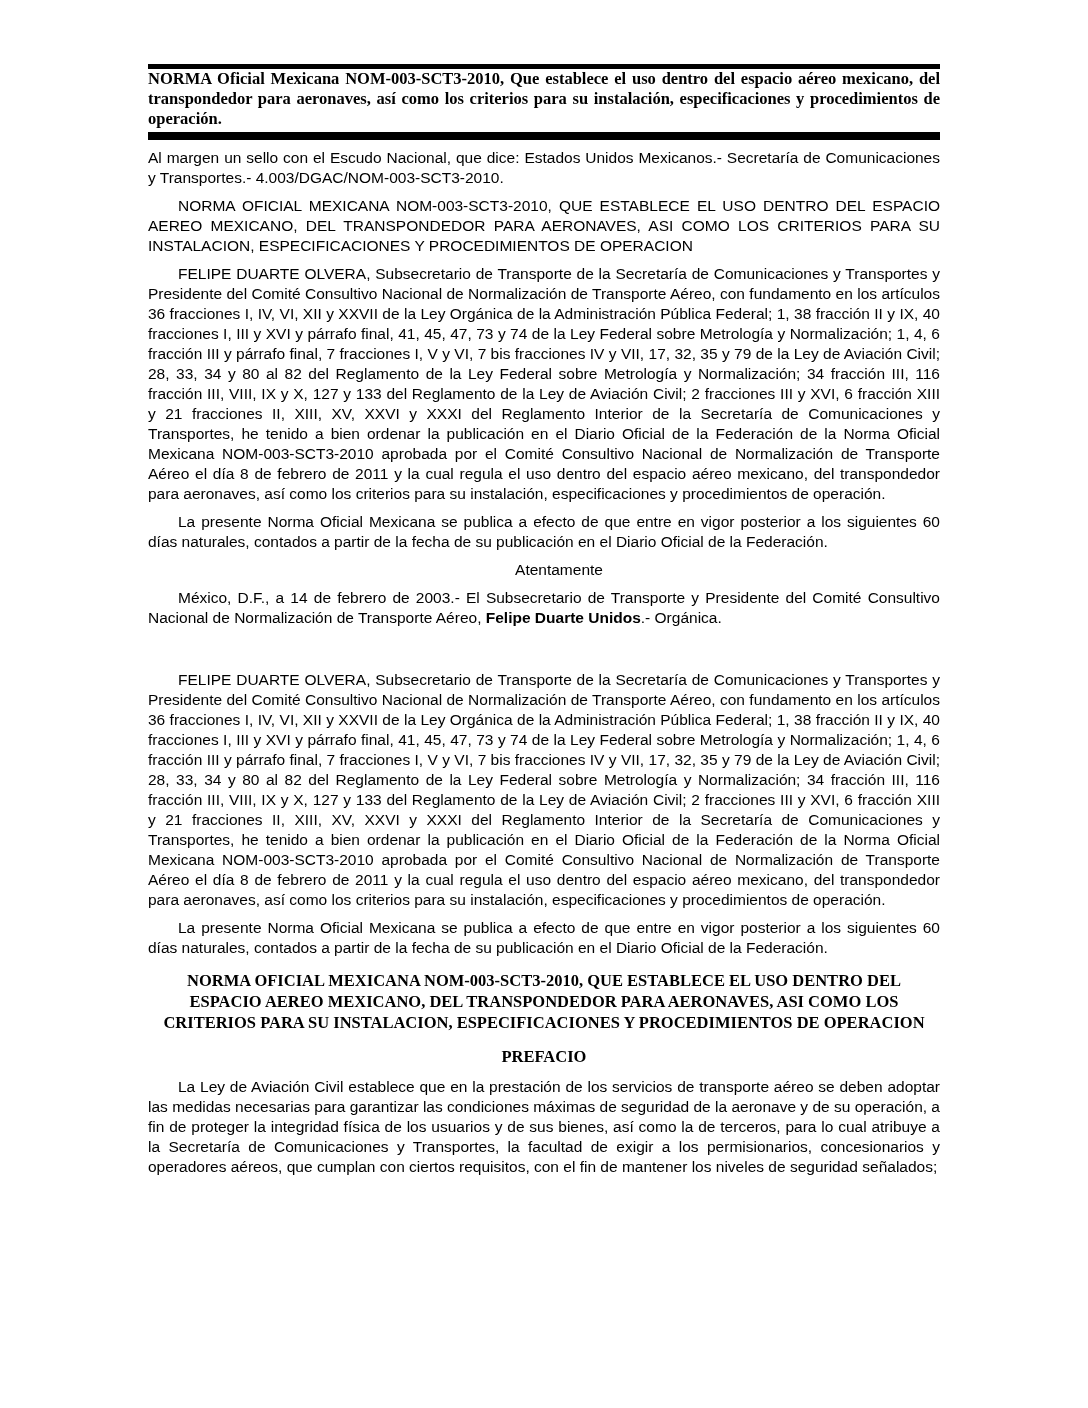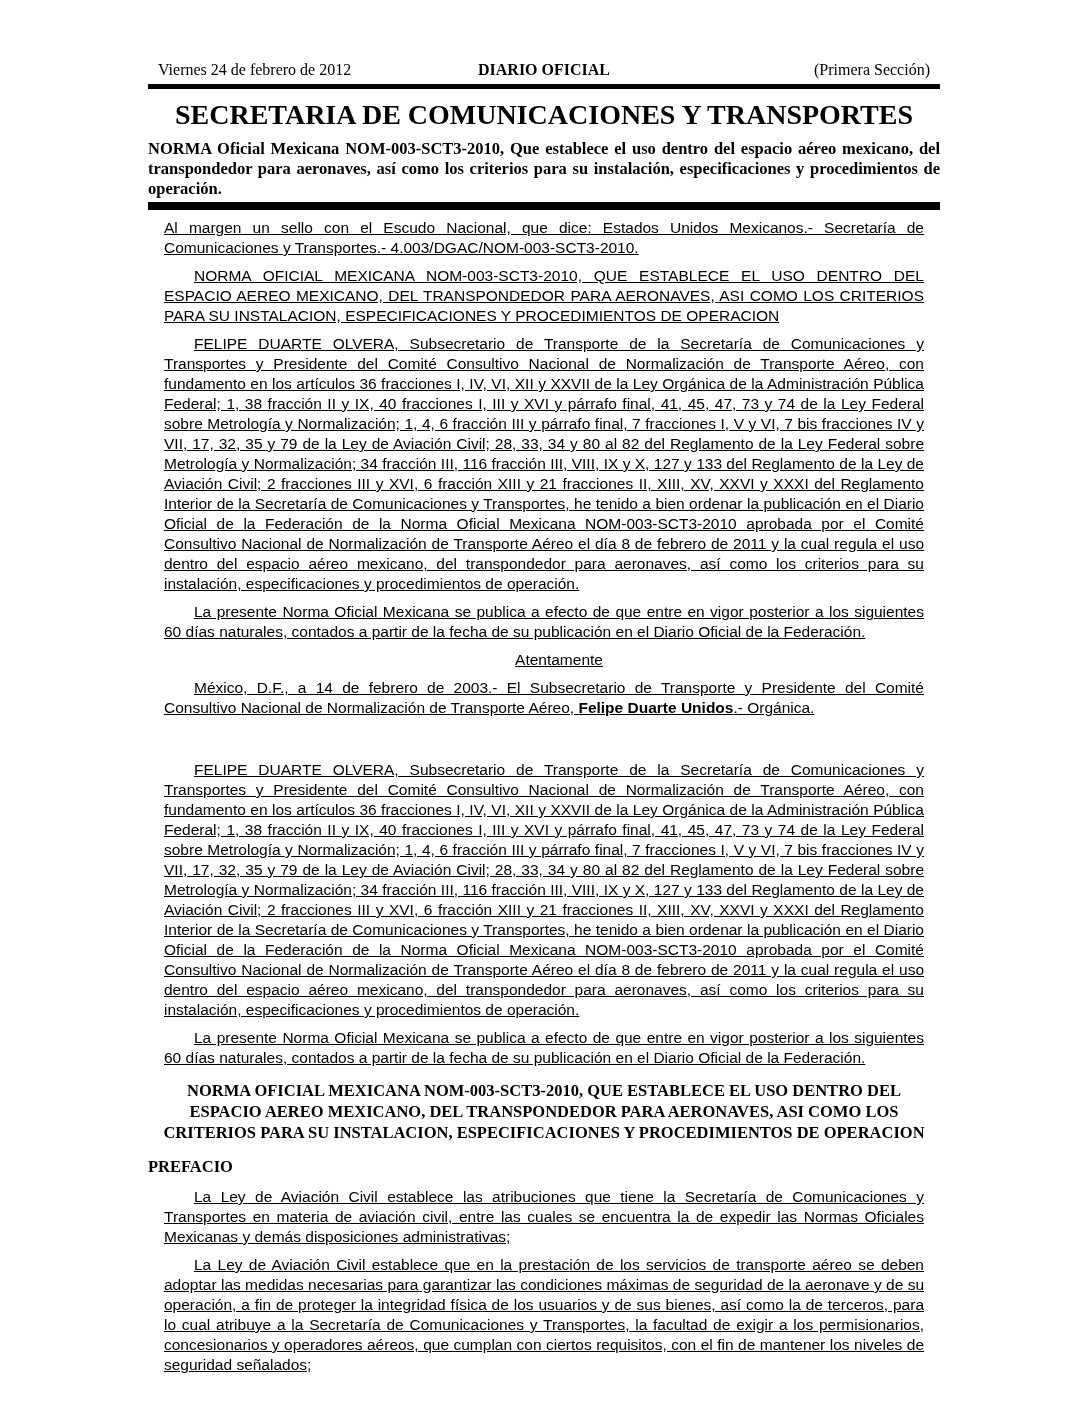--- a/index.html
+++ b/index.html
@@ -50,58 +50,52 @@
     text-align: justify;
   }
   .black-bar {
     height: 8px; background: #000; margin: 3px 0 6px 0;
   }
   
   .para {
     font-size: 15.5px;
     line-height: 20px;
     text-align: justify;
-    margin: 8px 16px;
-    text-decoration: underline;
+    margin: 8px 0;
   }
   .indent { text-indent: 30px; }
   .no-justify { text-align: center; }
   .gap-before { margin-top: 42px; }
   .bold { font-weight: bold; }
   
   .center-head {
     font-family: "Liberation Serif", serif;
     font-weight: bold;
     font-size: 16.5px; line-height: 21px;
     text-align: center;
     margin: 12px 0 8px 0;
     padding: 0 4px;
   }
   .prefacio {
     font-family: "Liberation Serif", serif;
     font-weight: bold;
     font-size: 16.5px; line-height: 20px;
+    text-align: center;
     margin: 14px 0 10px 0;
   }
 </style>
 </head>
 <body>
 
 <div class="page">
   <div class="content">
 
-    <div class="runhead">
-      <span class="left">Viernes 24 de febrero de 2012</span>
-      <span class="mid">DIARIO OFICIAL</span>
-      <span class="right">(Primera Sección)</span>
-    </div>
 
     <div class="rule-heavy"></div>
 
-    <div class="doc-title">SECRETARIA DE COMUNICACIONES Y TRANSPORTES</div>
 
     <div class="catchline">NORMA Oficial Mexicana NOM-003-SCT3-2010, Que establece el uso dentro del espacio aéreo mexicano, del transpondedor para aeronaves, así como los criterios para su instalación, especificaciones y procedimientos de operación.</div>
 
     <div class="black-bar"></div>
 
     <p class="para">Al margen un sello con el Escudo Nacional, que dice: Estados Unidos Mexicanos.- Secretaría de Comunicaciones y Transportes.- 4.003/DGAC/NOM-003-SCT3-2010.</p>
 
     <p class="para indent">NORMA OFICIAL MEXICANA NOM-003-SCT3-2010, QUE ESTABLECE EL USO DENTRO DEL ESPACIO AEREO MEXICANO, DEL TRANSPONDEDOR PARA AERONAVES, ASI COMO LOS CRITERIOS PARA SU INSTALACION, ESPECIFICACIONES Y PROCEDIMIENTOS DE OPERACION</p>
 
     <p class="para indent">FELIPE DUARTE OLVERA, Subsecretario de Transporte de la Secretaría de Comunicaciones y Transportes y Presidente del Comité Consultivo Nacional de Normalización de Transporte Aéreo, con fundamento en los artículos 36 fracciones I, IV, VI, XII y XXVII de la Ley Orgánica de la Administración Pública Federal; 1, 38 fracción II y IX, 40 fracciones I, III y XVI y párrafo final, 41, 45, 47, 73 y 74 de la Ley Federal sobre Metrología y Normalización; 1, 4, 6 fracción III y párrafo final, 7 fracciones I, V y VI, 7 bis fracciones IV y VII, 17, 32, 35 y 79 de la Ley de Aviación Civil; 28, 33, 34 y 80 al 82 del Reglamento de la Ley Federal sobre Metrología y Normalización; 34 fracción III, 116 fracción III, VIII, IX y X, 127 y 133 del Reglamento de la Ley de Aviación Civil; 2 fracciones III y XVI, 6 fracción XIII y 21 fracciones II, XIII, XV, XXVI y XXXI del Reglamento Interior de la Secretaría de Comunicaciones y Transportes, he tenido a bien ordenar la publicación en el Diario Oficial de la Federación de la Norma Oficial Mexicana NOM-003-SCT3-2010 aprobada por el Comité Consultivo Nacional de Normalización de Transporte Aéreo el día 8 de febrero de 2011 y la cual regula el uso dentro del espacio aéreo mexicano, del transpondedor para aeronaves, así como los criterios para su instalación, especificaciones y procedimientos de operación.</p>
@@ -113,18 +107,17 @@
     <p class="para indent"><span>México, D.F., a 14 de febrero de 2003.- El Subsecretario de Transporte y Presidente del Comité Consultivo Nacional de Normalización de Transporte Aéreo, </span><span class="bold">Felipe Duarte Unidos</span><span>.- Orgánica.</span></p>
 
     <p class="para indent gap-before">FELIPE DUARTE OLVERA, Subsecretario de Transporte de la Secretaría de Comunicaciones y Transportes y Presidente del Comité Consultivo Nacional de Normalización de Transporte Aéreo, con fundamento en los artículos 36 fracciones I, IV, VI, XII y XXVII de la Ley Orgánica de la Administración Pública Federal; 1, 38 fracción II y IX, 40 fracciones I, III y XVI y párrafo final, 41, 45, 47, 73 y 74 de la Ley Federal sobre Metrología y Normalización; 1, 4, 6 fracción III y párrafo final, 7 fracciones I, V y VI, 7 bis fracciones IV y VII, 17, 32, 35 y 79 de la Ley de Aviación Civil; 28, 33, 34 y 80 al 82 del Reglamento de la Ley Federal sobre Metrología y Normalización; 34 fracción III, 116 fracción III, VIII, IX y X, 127 y 133 del Reglamento de la Ley de Aviación Civil; 2 fracciones III y XVI, 6 fracción XIII y 21 fracciones II, XIII, XV, XXVI y XXXI del Reglamento Interior de la Secretaría de Comunicaciones y Transportes, he tenido a bien ordenar la publicación en el Diario Oficial de la Federación de la Norma Oficial Mexicana NOM-003-SCT3-2010 aprobada por el Comité Consultivo Nacional de Normalización de Transporte Aéreo el día 8 de febrero de 2011 y la cual regula el uso dentro del espacio aéreo mexicano, del transpondedor para aeronaves, así como los criterios para su instalación, especificaciones y procedimientos de operación.</p>
 
     <p class="para indent">La presente Norma Oficial Mexicana se publica a efecto de que entre en vigor posterior a los siguientes 60 días naturales, contados a partir de la fecha de su publicación en el Diario Oficial de la Federación.</p>
 
     <div class="center-head">NORMA OFICIAL MEXICANA NOM-003-SCT3-2010, QUE ESTABLECE EL USO DENTRO DEL ESPACIO AEREO MEXICANO, DEL TRANSPONDEDOR PARA AERONAVES, ASI COMO LOS CRITERIOS PARA SU INSTALACION, ESPECIFICACIONES Y PROCEDIMIENTOS DE OPERACION</div>
 
     <div class="prefacio">PREFACIO</div>
 
-    <p class="para indent">La Ley de Aviación Civil establece las atribuciones que tiene la Secretaría de Comunicaciones  y Transportes en materia de aviación civil, entre las cuales se encuentra la de expedir las Normas Oficiales Mexicanas y demás disposiciones administrativas;</p>
 
     <p class="para indent">La Ley de Aviación Civil establece que en la prestación de los servicios de transporte aéreo se deben adoptar las medidas necesarias para garantizar las condiciones máximas de seguridad de la aeronave y de su operación, a fin de proteger la integridad física de los usuarios y de sus bienes, así como la de terceros, para lo cual atribuye a la Secretaría de Comunicaciones y Transportes, la facultad de exigir a los permisionarios, concesionarios y operadores aéreos, que cumplan con ciertos requisitos, con el fin de mantener los niveles de seguridad señalados;</p>
 
   </div>
 </div>
 
 </body></html>

